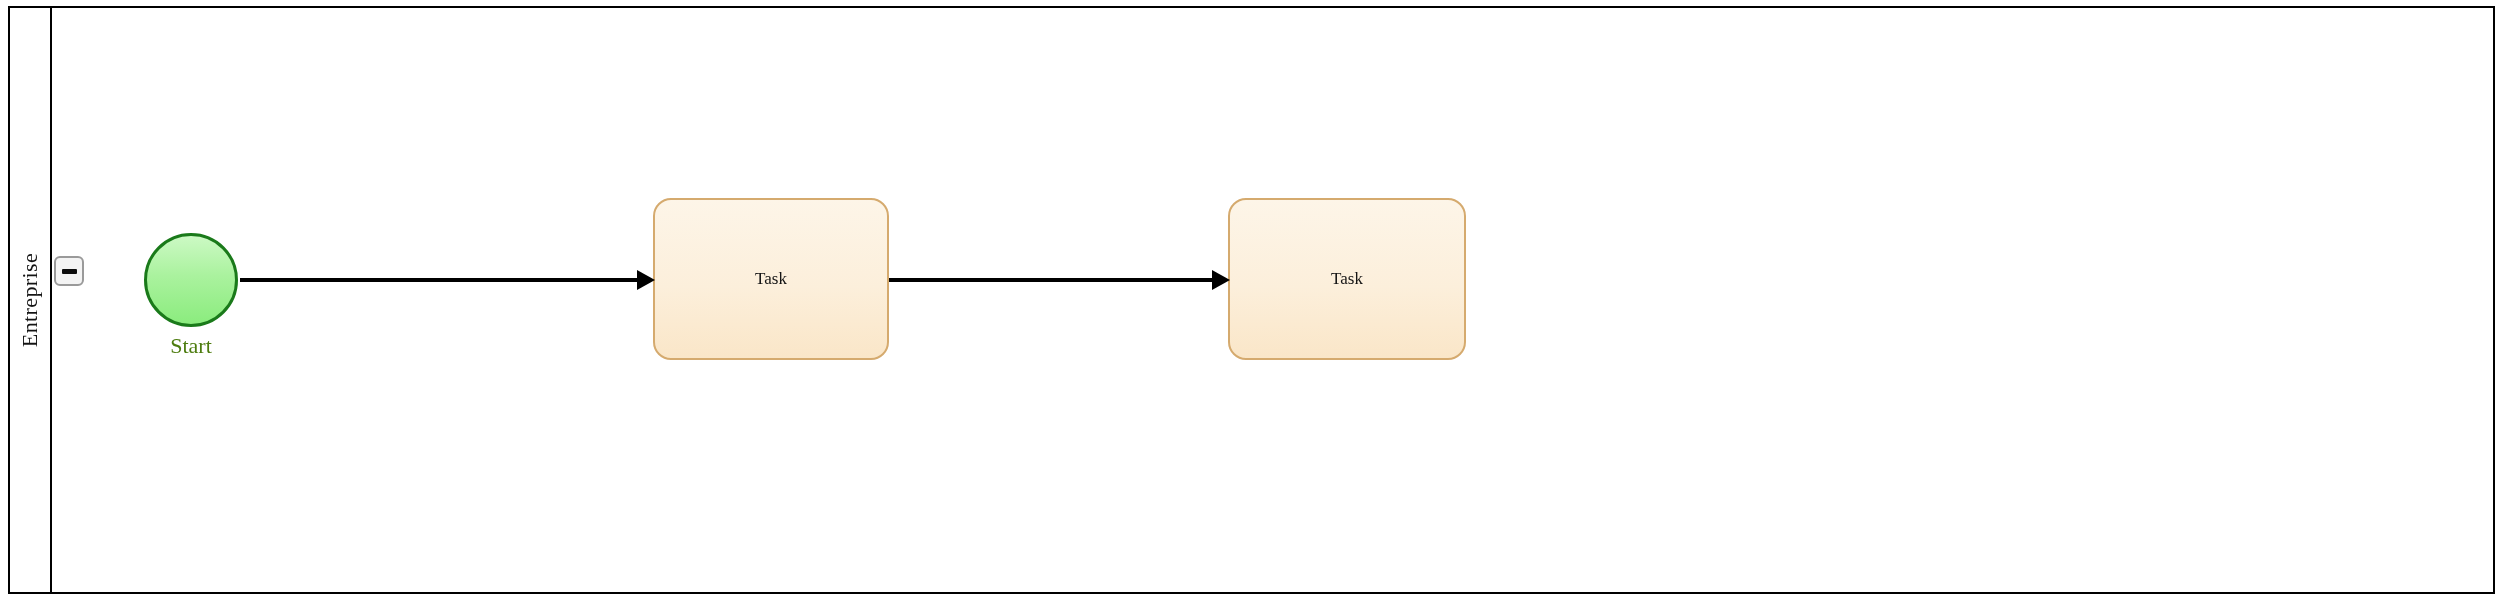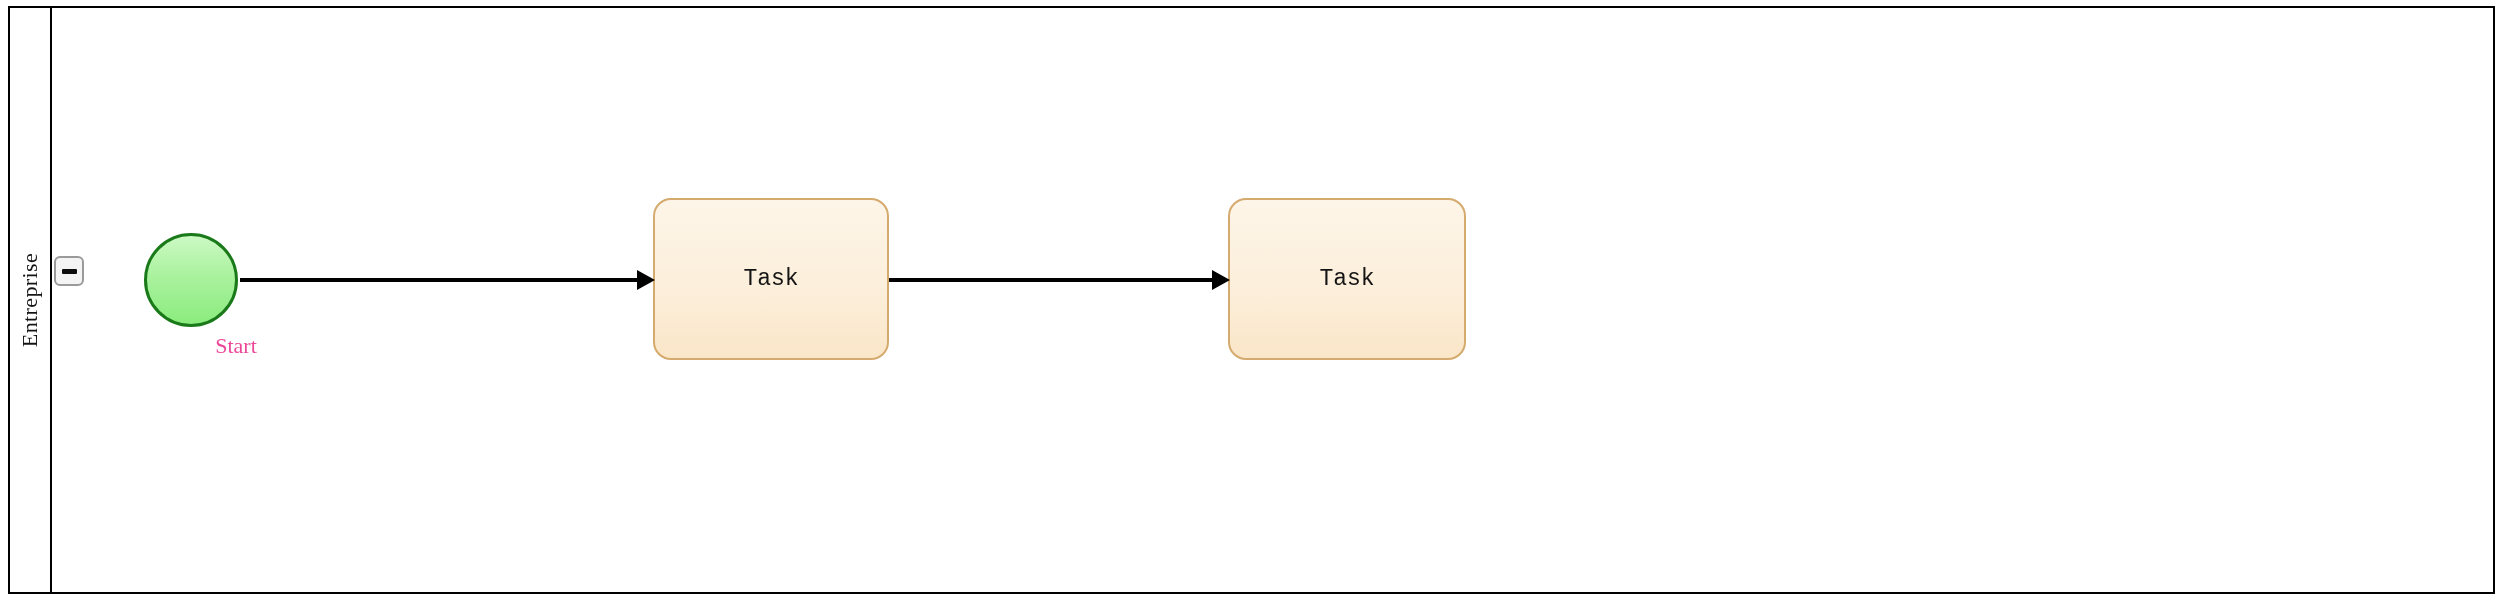--- a/index.html
+++ b/index.html
@@ -106,40 +106,39 @@
     border: 3px solid #1a7a1a;
     background: linear-gradient(to bottom, #ccf9c4 0%, #aaf29e 45%, #8bec7e 100%);
   }
   .start-event .event-label {
     position: absolute;
     left: 50%;
     transform: translateX(-50%);
     top: 100px;
     white-space: nowrap;
     font-size: 22px;
-    color: #ec4899;
+    color: #4d7c0f;
     font-family: "Liberation Serif", "DejaVu Serif", serif;
-    margin-left: 45px;
   }
 
   
   .task {
     position: absolute;
     box-sizing: border-box;
     border: 2px solid #d5aa6e;
     border-radius: 18px;
     background: linear-gradient(to bottom, #fdf5e8 0%, #fcefdb 55%, #fae6c8 100%);
     display: flex;
     align-items: center;
     justify-content: center;
   }
   .task .task-label {
-    font-size: 23px;
+    font-size: 17px;
     color: #141414;
-    font-family: Liberation Mono, monospace;
+    font-family: Liberation Serif, serif;
   }
 
   #task-1 { left: 653px; top: 198px; width: 236px; height: 162px; }
   #task-2 { left: 1228px; top: 198px; width: 238px; height: 162px; }
 
   
   .flow {
     position: absolute;
     height: 20px;
     top: 270px;

